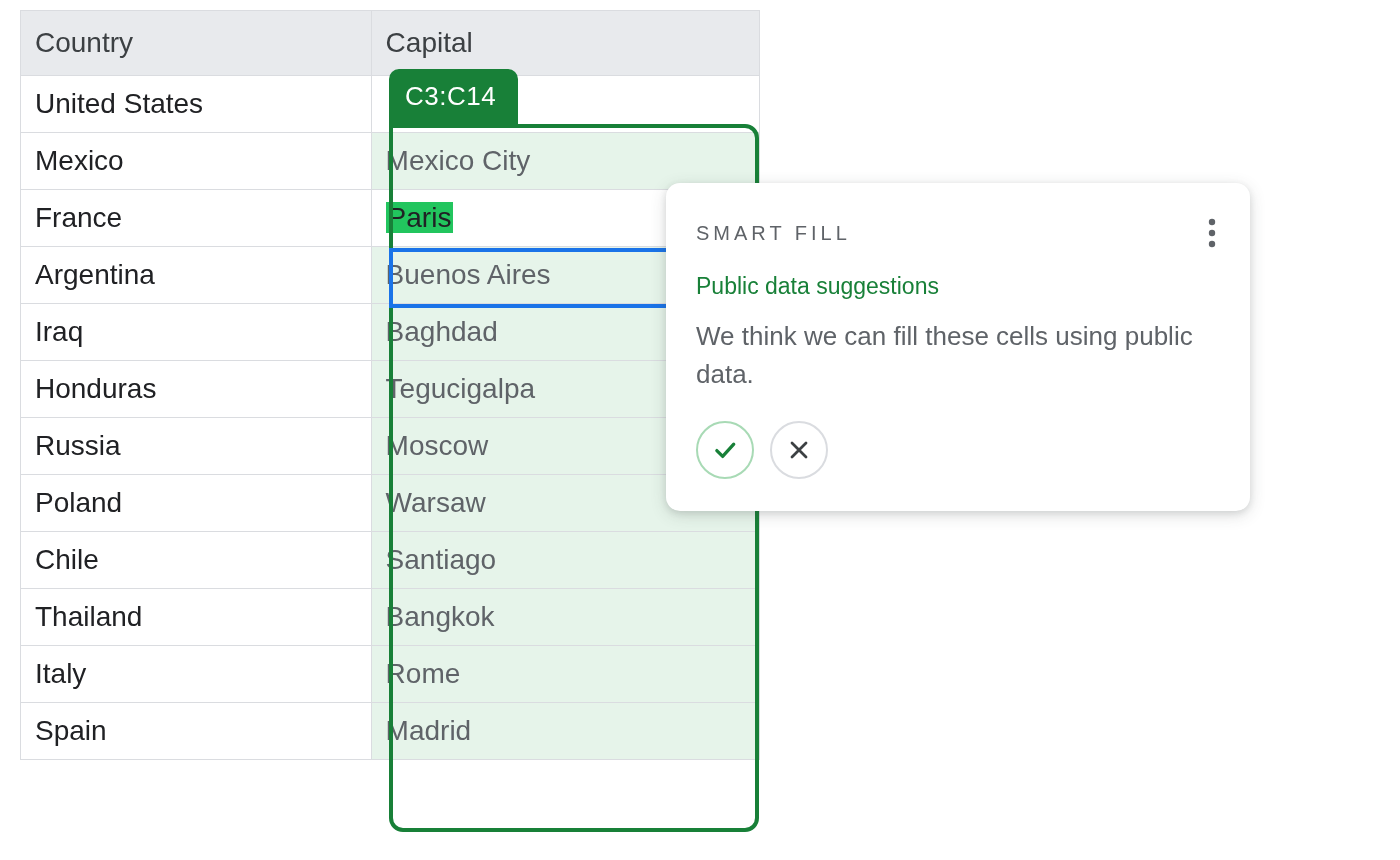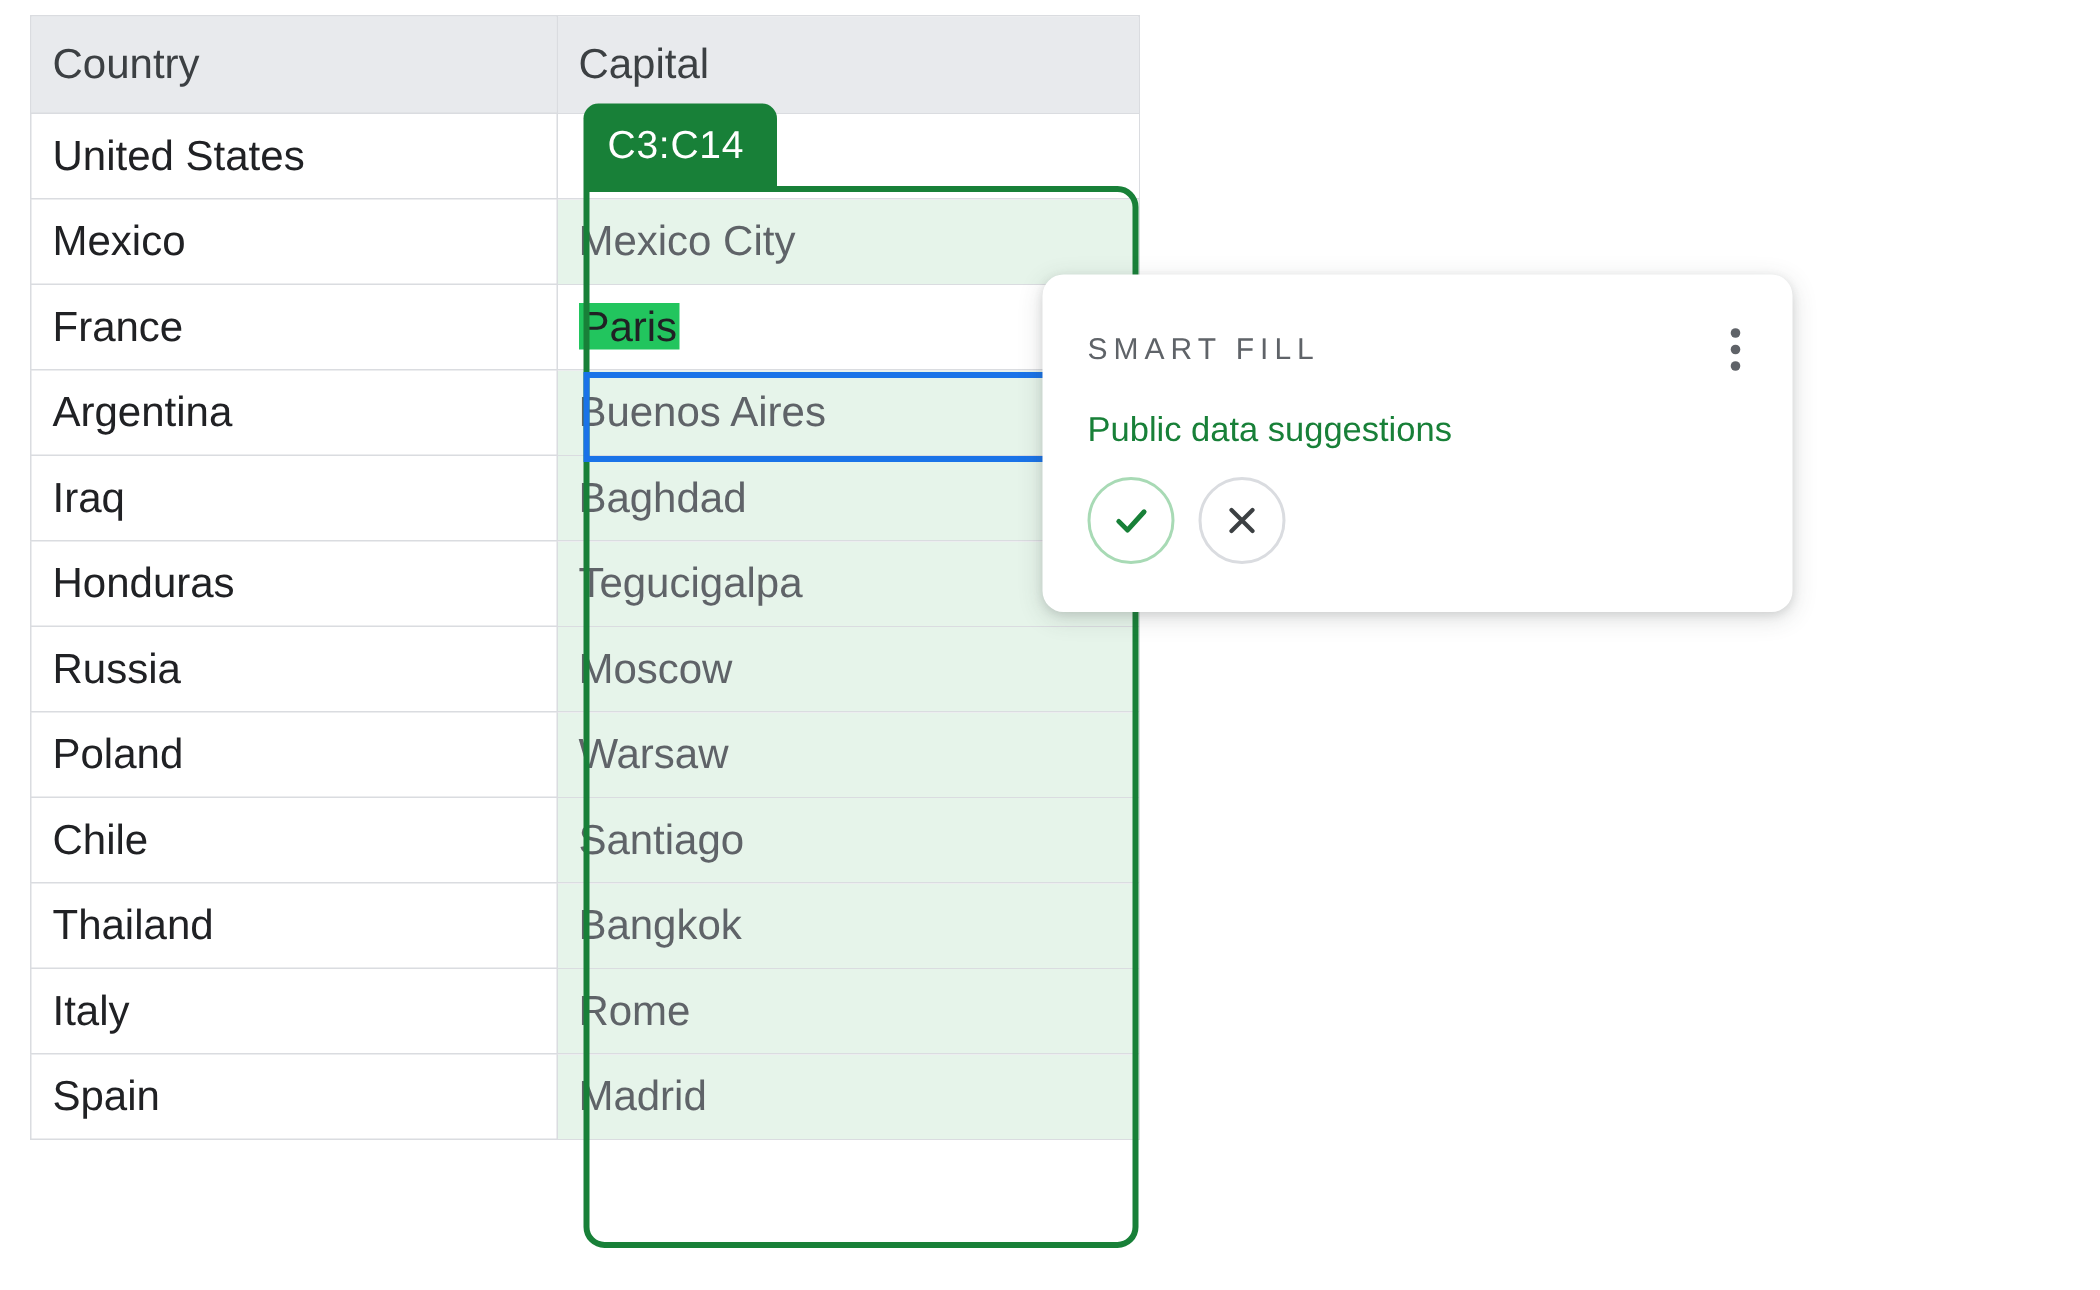--- a/index.html
+++ b/index.html
@@ -108,27 +108,26 @@
       height: 60px;
       border: 4px solid #1a73e8;
       pointer-events: none;
       z-index: 6;
     }
 
     .smartfill-card {
       position: absolute;
       top: 183px;
       left: 666px;
-      width: 500px;
+      width: 584px;
       background: #ffffff;
       border-radius: 14px;
       box-shadow: 0 4px 16px rgba(60,64,67,0.18), 0 2px 6px rgba(60,64,67,0.12);
       padding: 30px 30px 32px 30px;
       z-index: 20;
-      margin-left: 29px;
     }
 
     .smartfill-header {
       display: flex;
       justify-content: space-between;
       align-items: center;
       margin-bottom: 20px;
     }
 
     .smartfill-label {
@@ -263,20 +262,21 @@
     <div class="smartfill-label">SMART FILL</div>
     <div class="more-icon">
       <svg width="8" height="32" viewBox="0 0 8 32">
         <circle cx="4" cy="5" r="3.2" fill="#5f6368"></circle>
         <circle cx="4" cy="16" r="3.2" fill="#5f6368"></circle>
         <circle cx="4" cy="27" r="3.2" fill="#5f6368"></circle>
       </svg>
     </div>
   </div>
   <div class="smartfill-title">Public data suggestions</div>
+  <div class="smartfill-desc">We think we can fill these cells using public data.</div>
   <div class="smartfill-actions">
     <div class="circle-btn accept">
       <span>
         <svg width="28" height="28" viewBox="0 0 24 24">
           <path d="M5 12.5 L10 17.5 L19.5 7" stroke="#188038" stroke-width="2.8" fill="none" stroke-linecap="round" stroke-linejoin="round"></path>
         </svg>
       </span>
     </div>
     <div class="circle-btn reject">
       <span>

